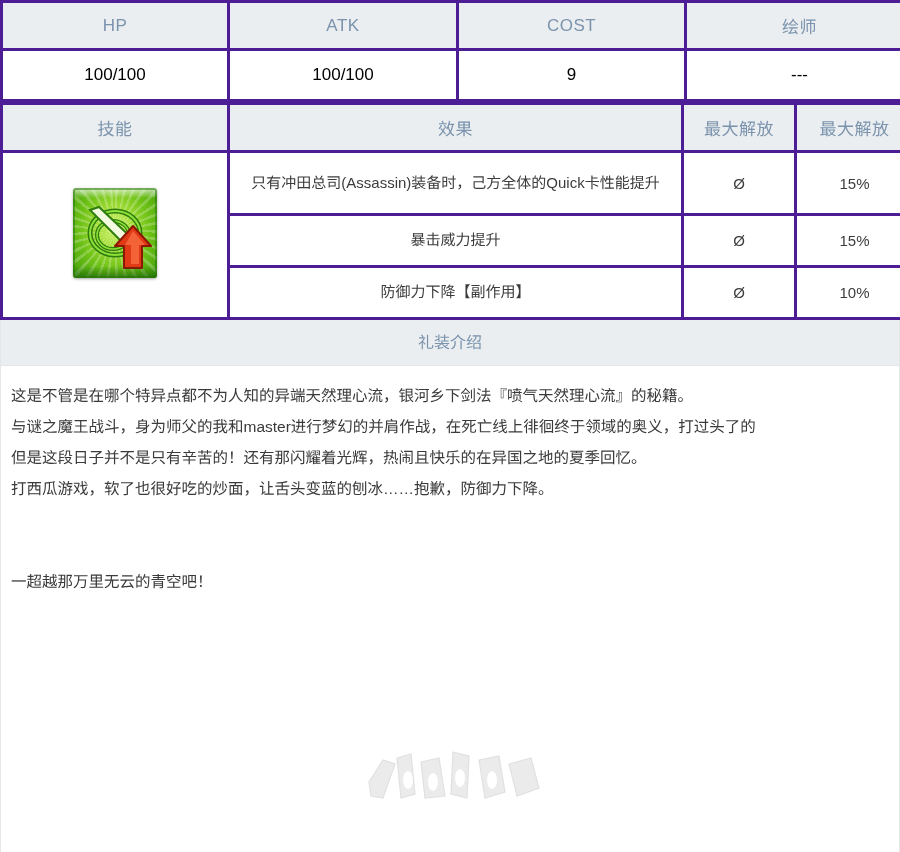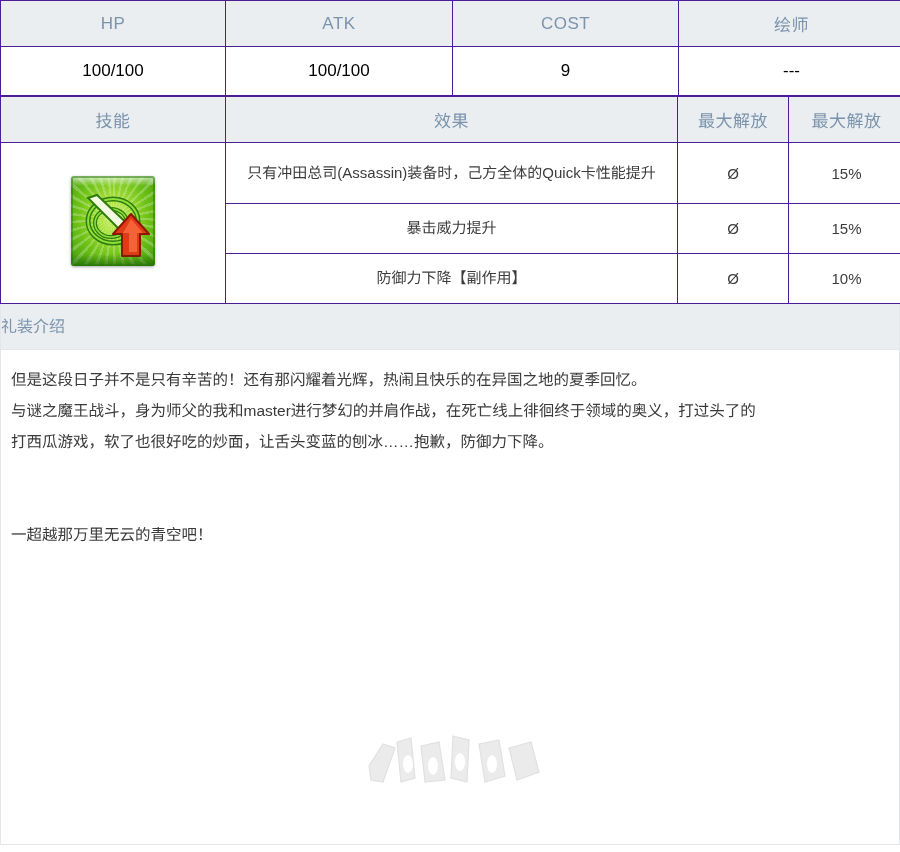--- a/index.html
+++ b/index.html
@@ -25,21 +25,21 @@
   }
 
   table.stat-table {
     width: 900px;
     border-collapse: collapse;
     table-layout: fixed;
   }
 
   table.stat-table td,
   table.stat-table th {
-    border: 1px solid #4c1d95;
+    border: 3px solid #4c1d95;
     padding: 0;
     margin: 0;
     vertical-align: middle;
     font-weight: normal;
   }
 
   .hdr-cell {
     background: #eaeef0;
     color: #7b93ad;
     font-size: 17px;
@@ -126,21 +126,21 @@
 
   
   .desc-header {
     width: 900px;
     box-sizing: border-box;
     background: #eaeef0;
     border: 1px solid #e3e7ea;
     border-top: none;
     color: #7b93ad;
     font-size: 16px;
-    text-align: left;
+    text-align: center;
     height: 46px;
     line-height: 46px;
   }
 
   .desc-body {
     width: 900px;
     box-sizing: border-box;
     background: #ffffff;
     border: 1px solid #e3e7ea;
     border-top: none;
@@ -260,20 +260,21 @@
         </g>
         <g fill="#ffffff">
           <ellipse cx="55" cy="32" rx="5" ry="9"></ellipse>
           <ellipse cx="80" cy="34" rx="5" ry="9"></ellipse>
           <ellipse cx="107" cy="30" rx="5" ry="9"></ellipse>
           <ellipse cx="139" cy="32" rx="5" ry="9"></ellipse>
         </g>
       </svg>
     </div>
 
+    <p>这是不管是在哪个特异点都不为人知的异端天然理心流，银河乡下剑法『喷气天然理心流』的秘籍。</p>
+    <p>与谜之魔王战斗，身为师父的我和master进行梦幻的并肩作战，在死亡线上徘徊终于领域的奥义，打过头了的</p>
     <p>但是这段日子并不是只有辛苦的！还有那闪耀着光辉，热闹且快乐的在异国之地的夏季回忆。</p>
-    <p>与谜之魔王战斗，身为师父的我和master进行梦幻的并肩作战，在死亡线上徘徊终于领域的奥义，打过头了的</p>
     <p>打西瓜游戏，软了也很好吃的炒面，让舌头变蓝的刨冰……抱歉，防御力下降。</p>
     <p class="gap-big">一超越那万里无云的青空吧！</p>
 
   </div>
 
 </div>
 
 </body></html>

